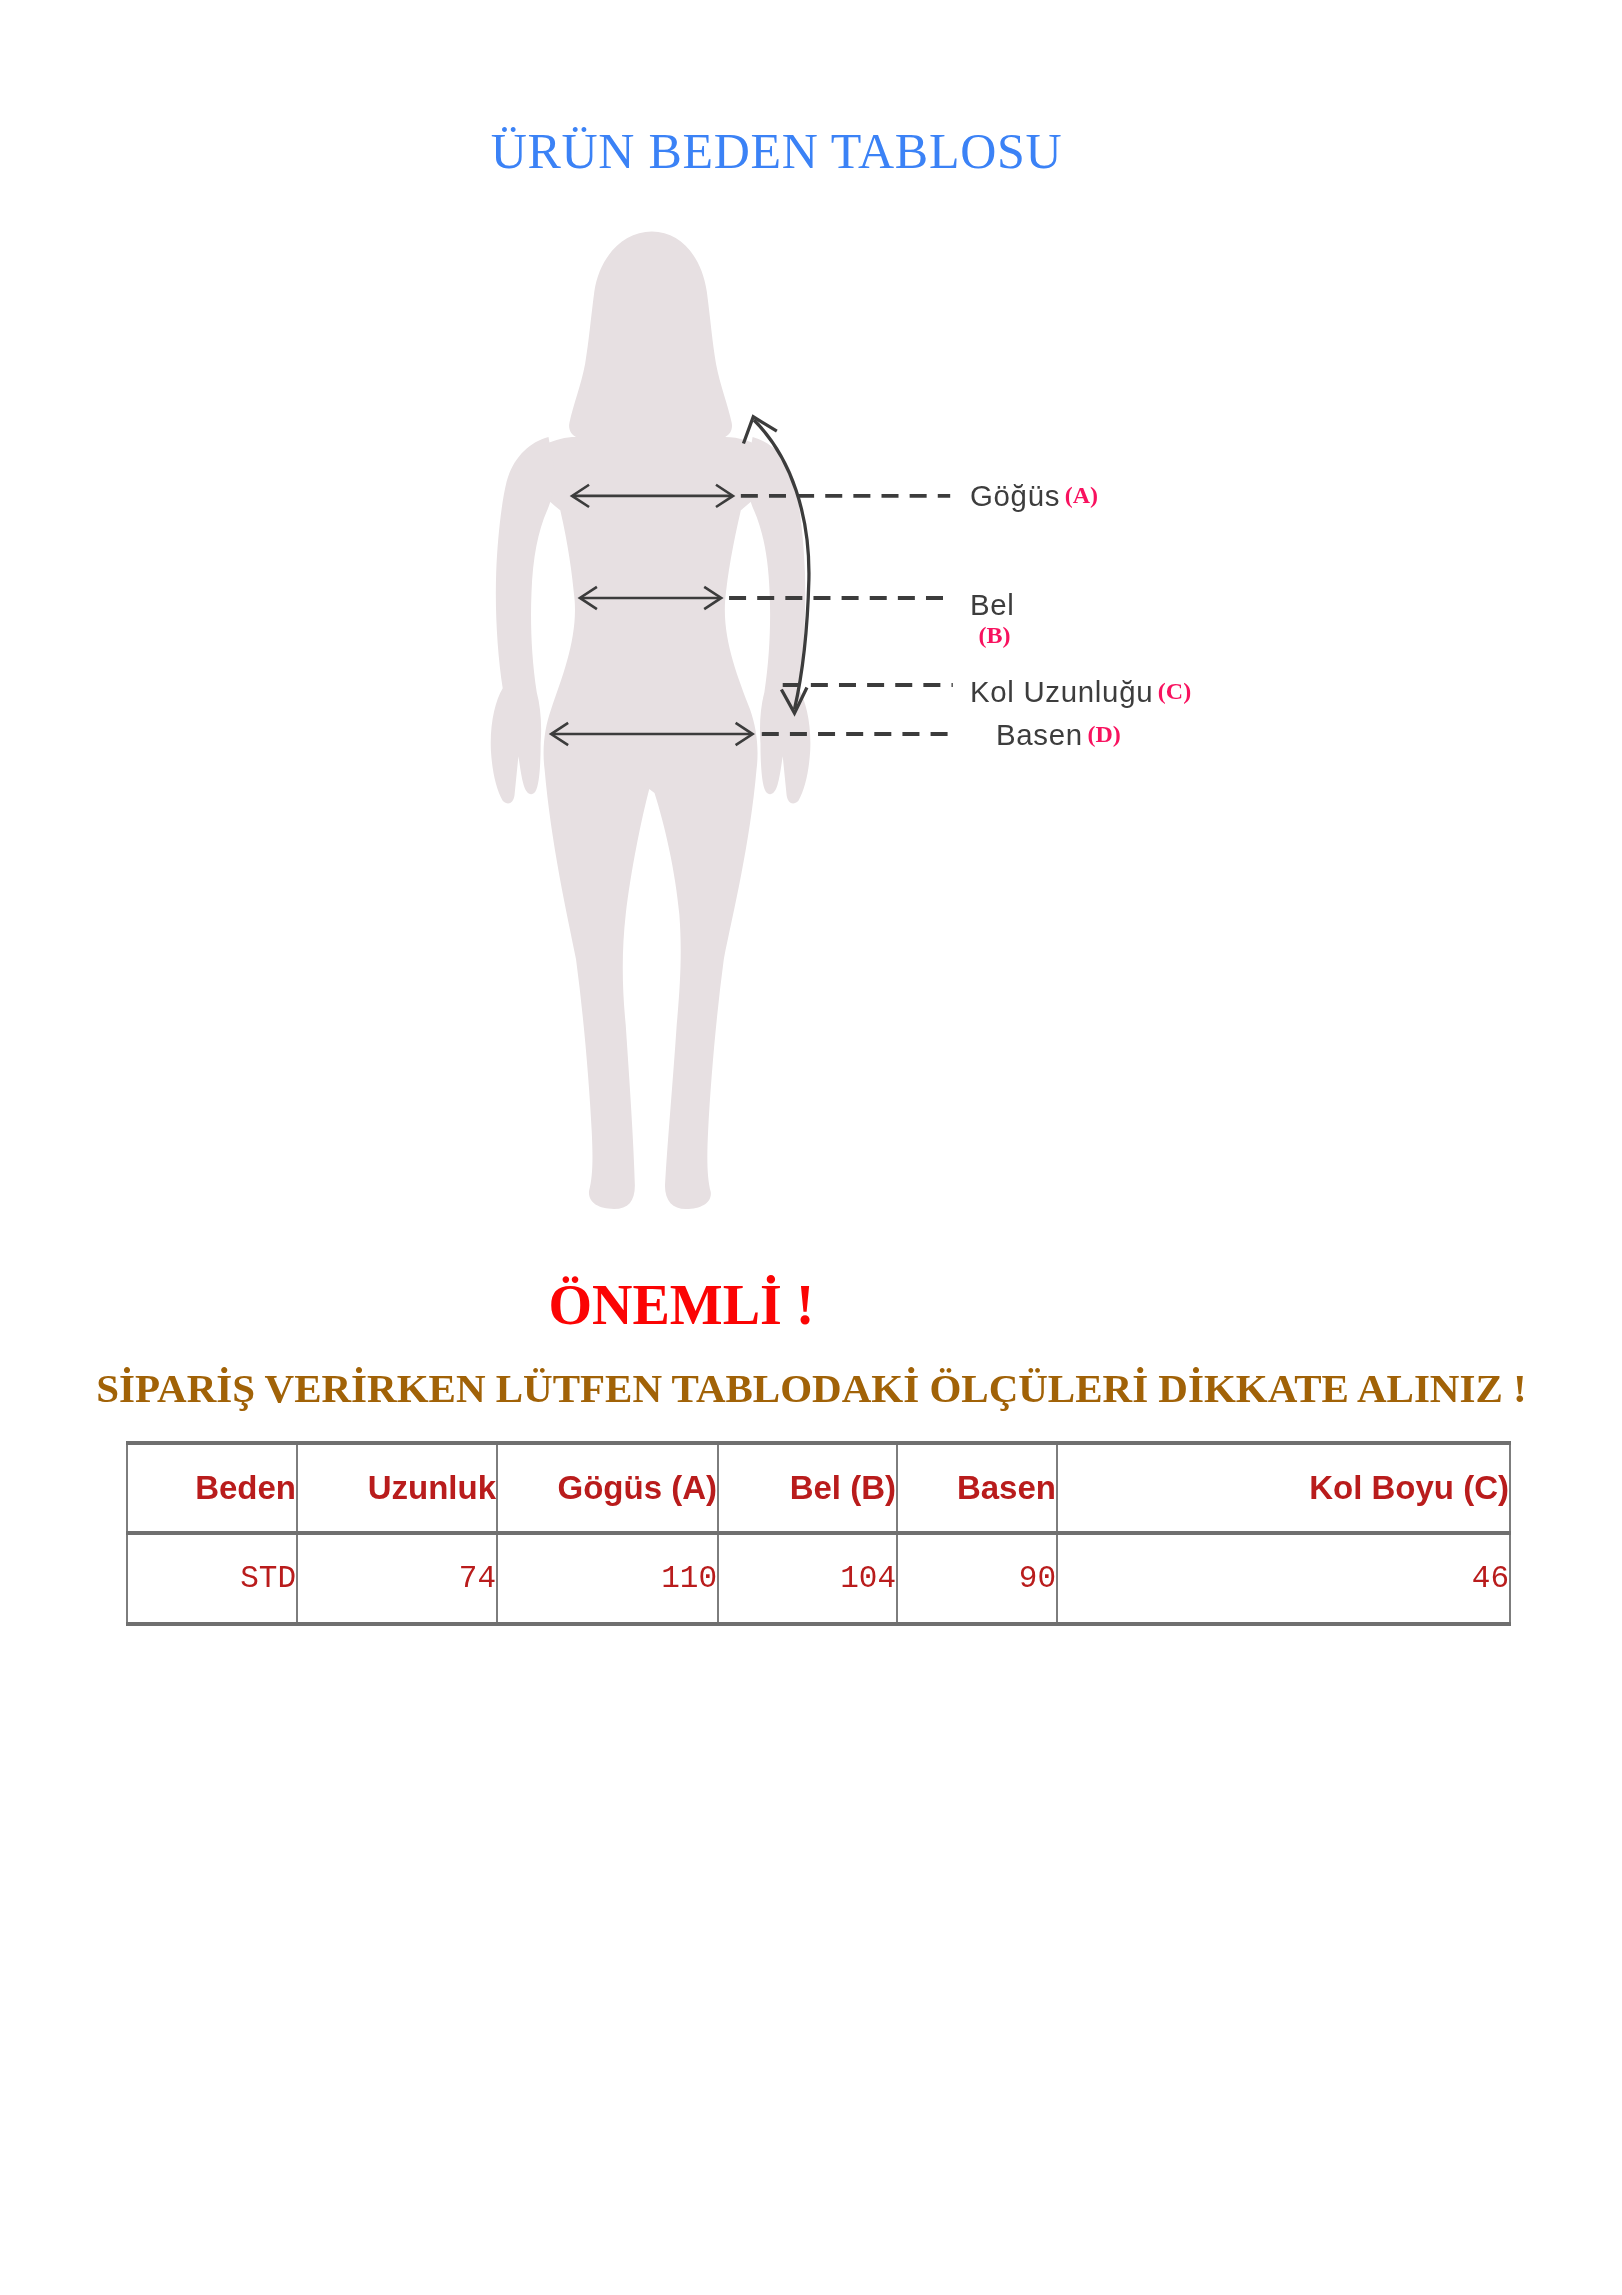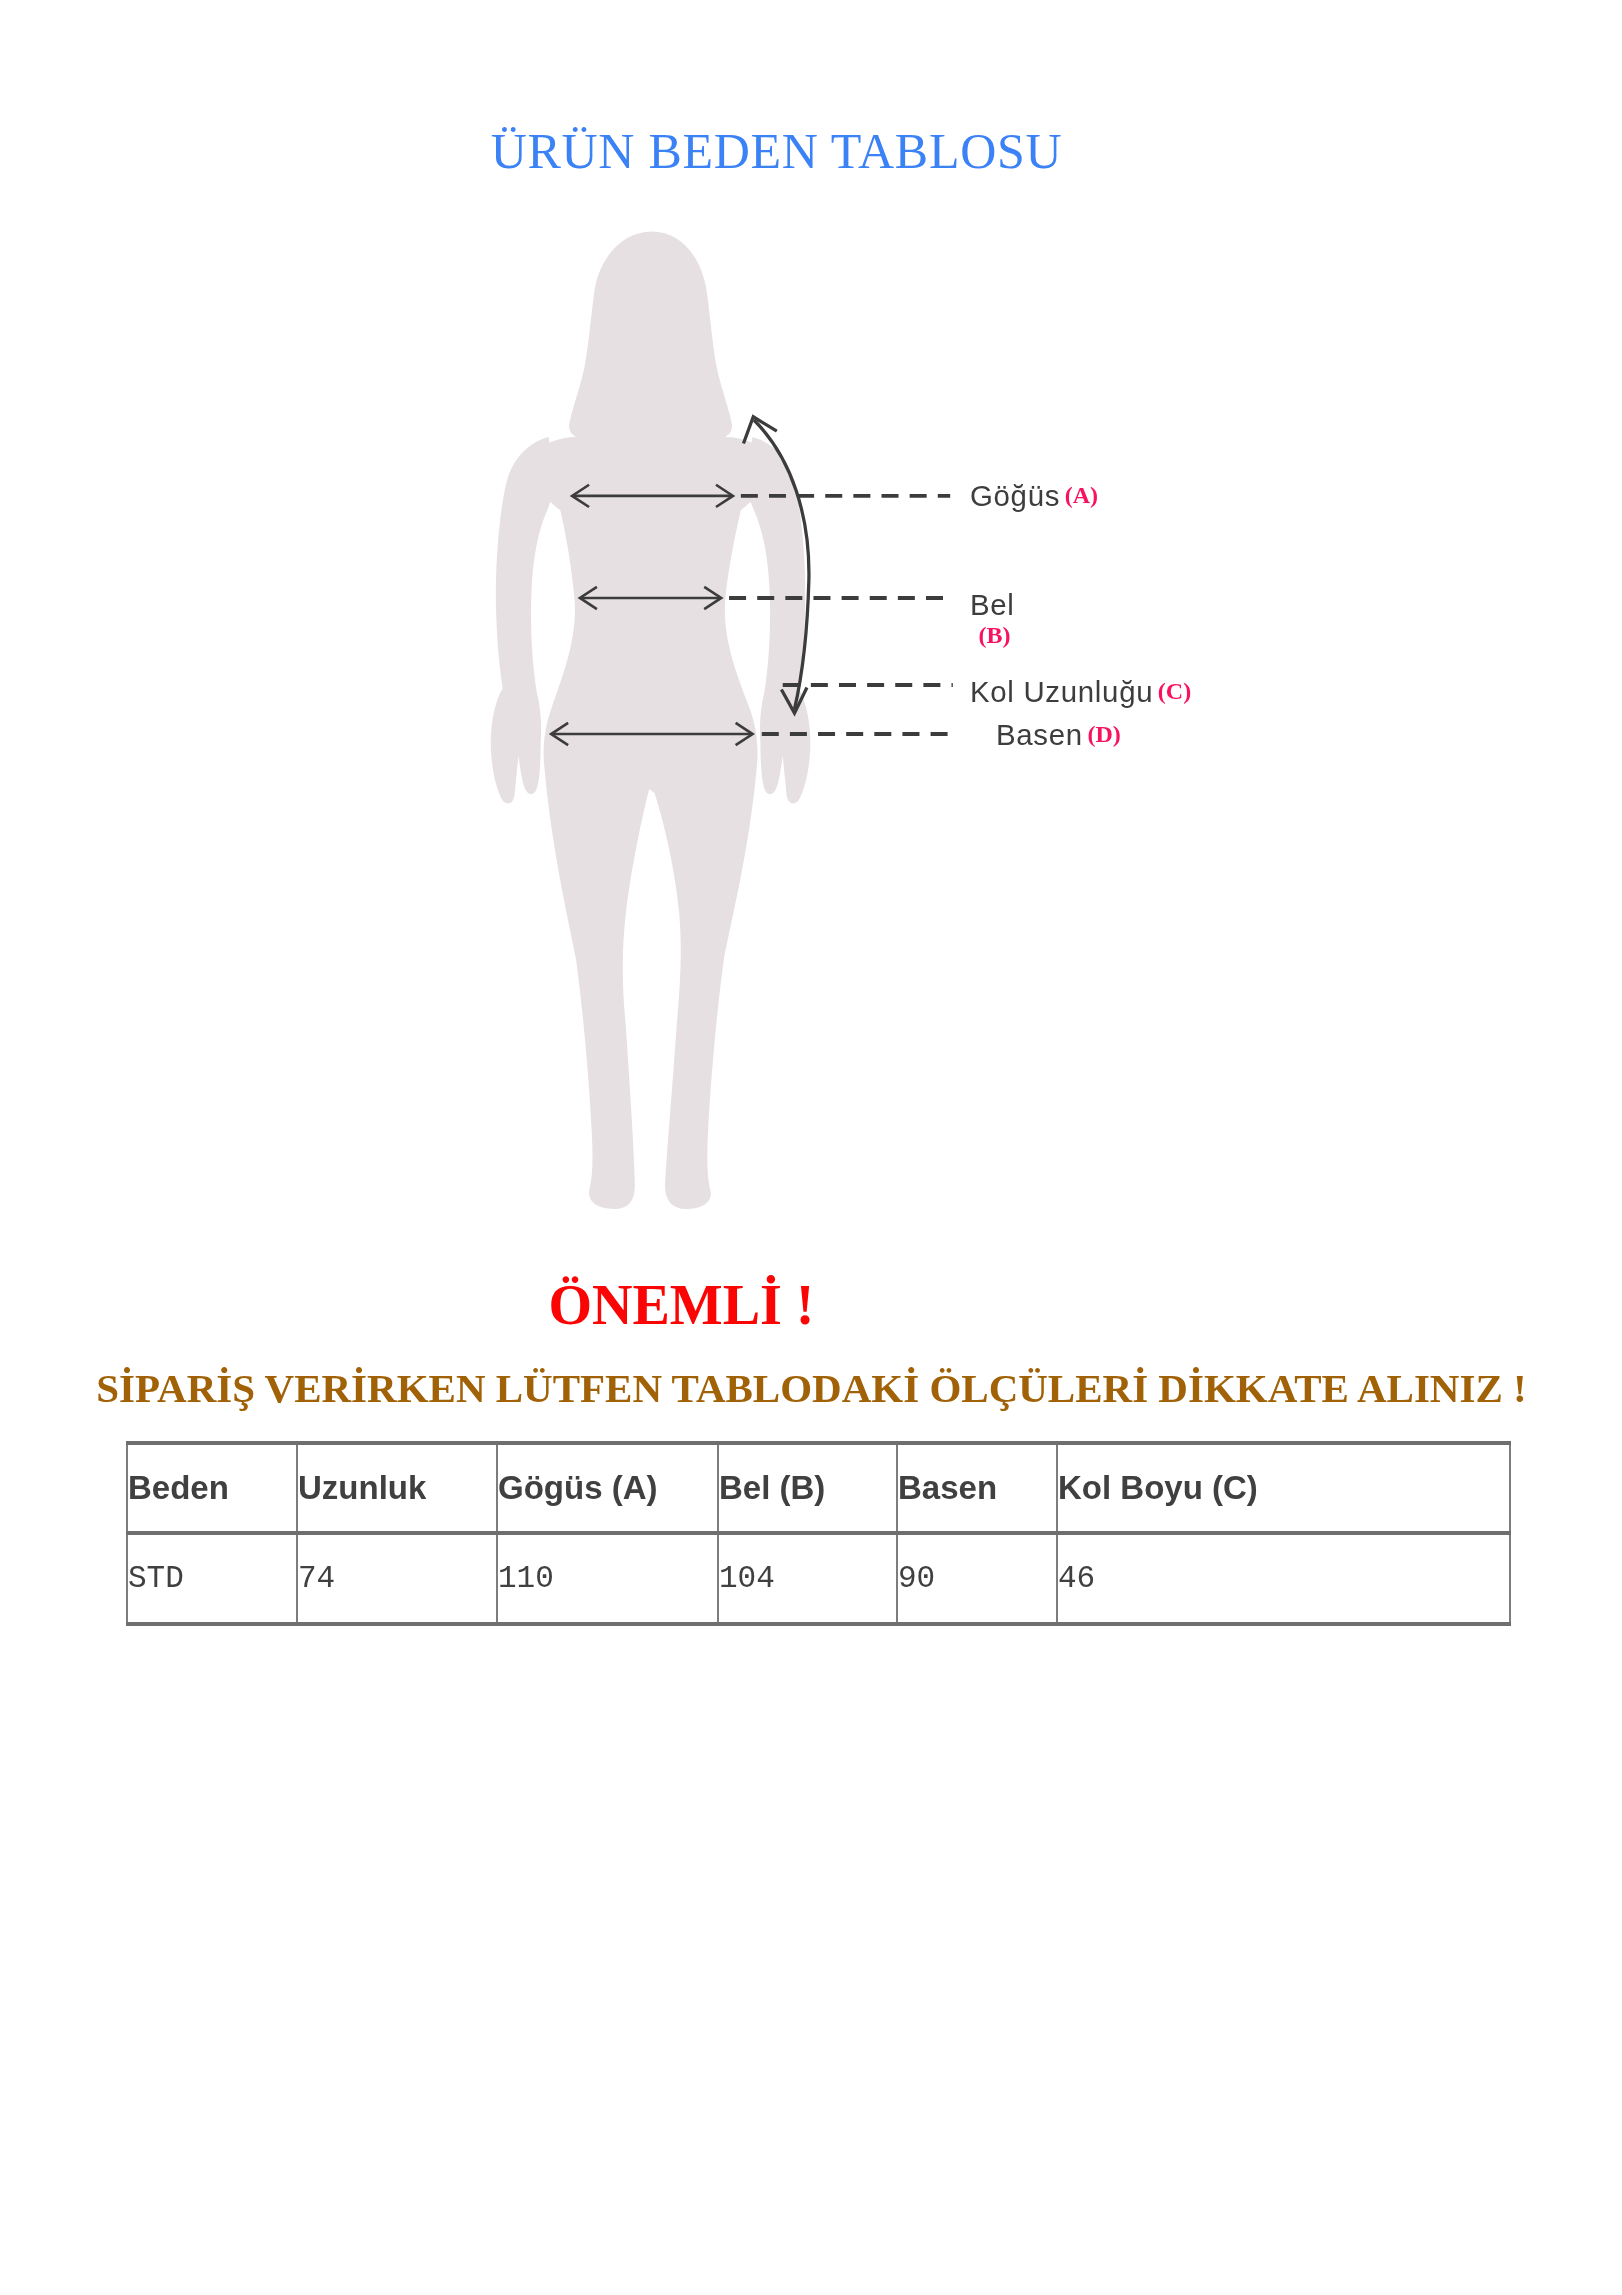--- a/index.html
+++ b/index.html
@@ -83,23 +83,23 @@
     width: 1383px;
     border-collapse: collapse;
     table-layout: fixed;
     background: #ffffff;
   }
   .size-table td {
     border-left: 2.6px solid #7d7d7d;
     border-right: 2.6px solid #7d7d7d;
     border-top: 4.6px solid #6f6f6f;
     border-bottom: 4.6px solid #6f6f6f;
-    text-align: left;
+    text-align: right;
     vertical-align: middle;
-    color: #404040;
+    color: #b91c1c;
     padding: 0;
   }
   .size-table tr.header-row td {
     height: 86px;
     font-weight: 700;
     font-size: 33px;
   }
   .size-table tr.data-row td {
     height: 87px;
     font-weight: 400;

